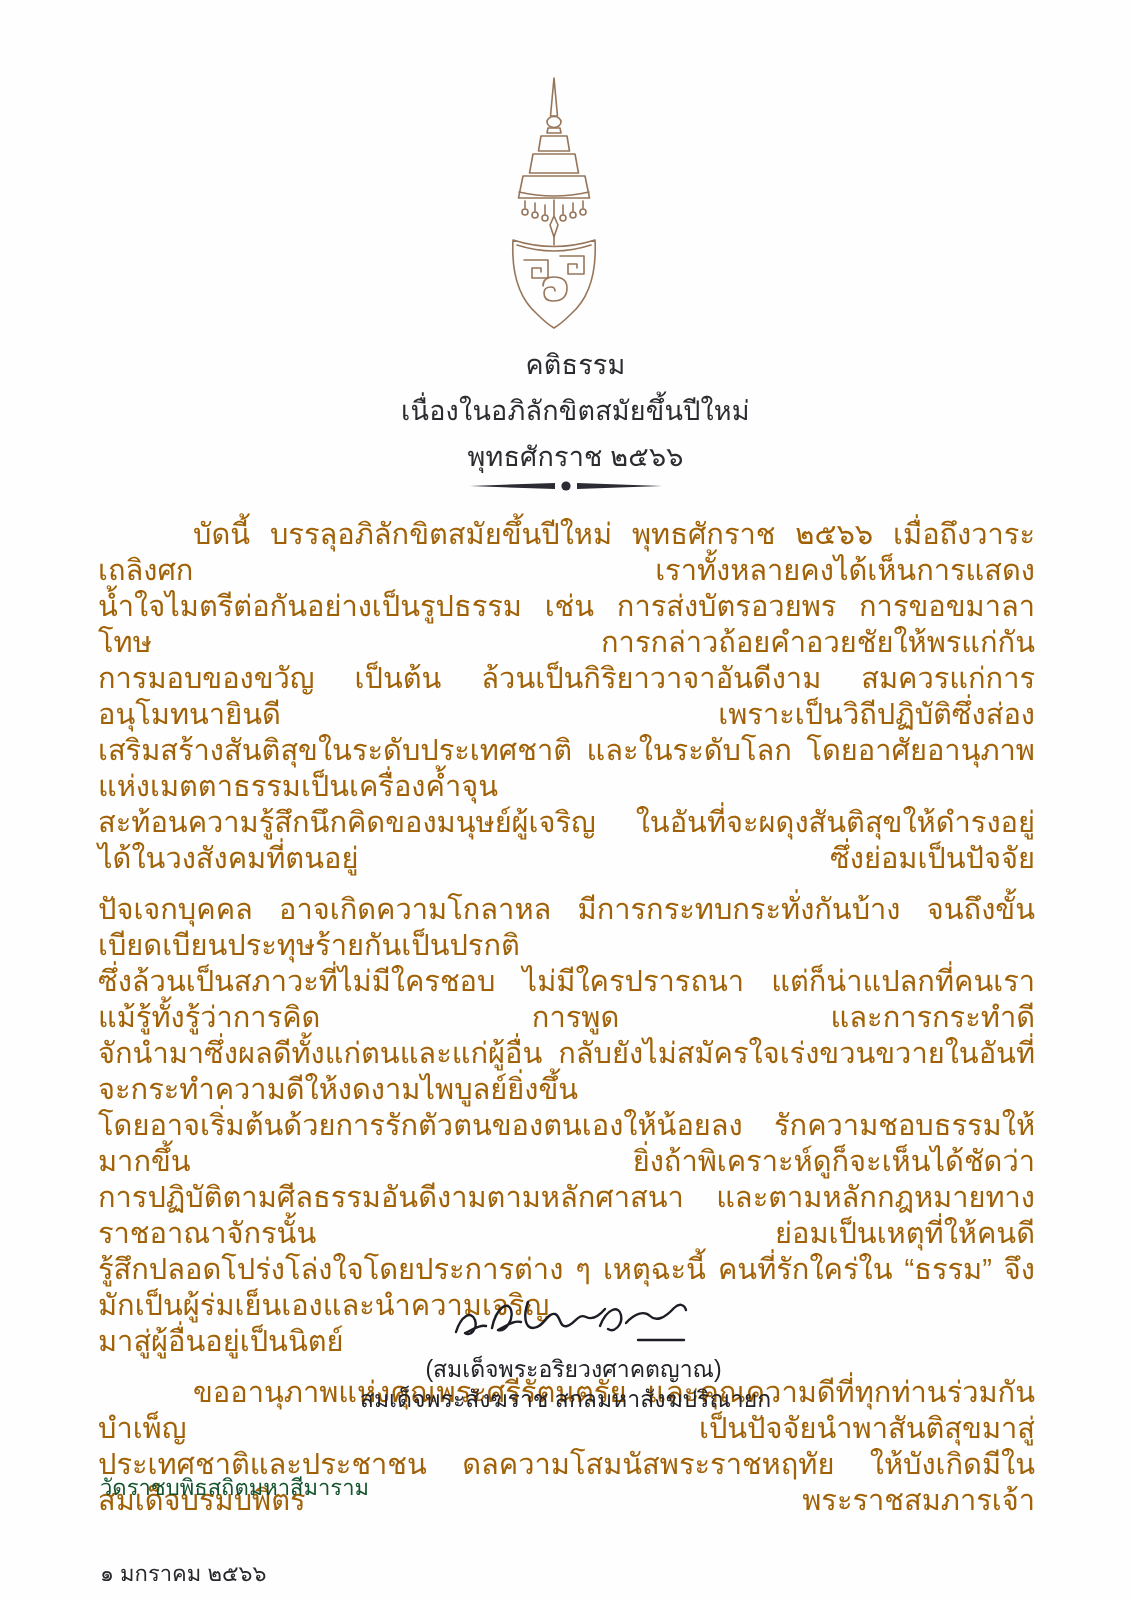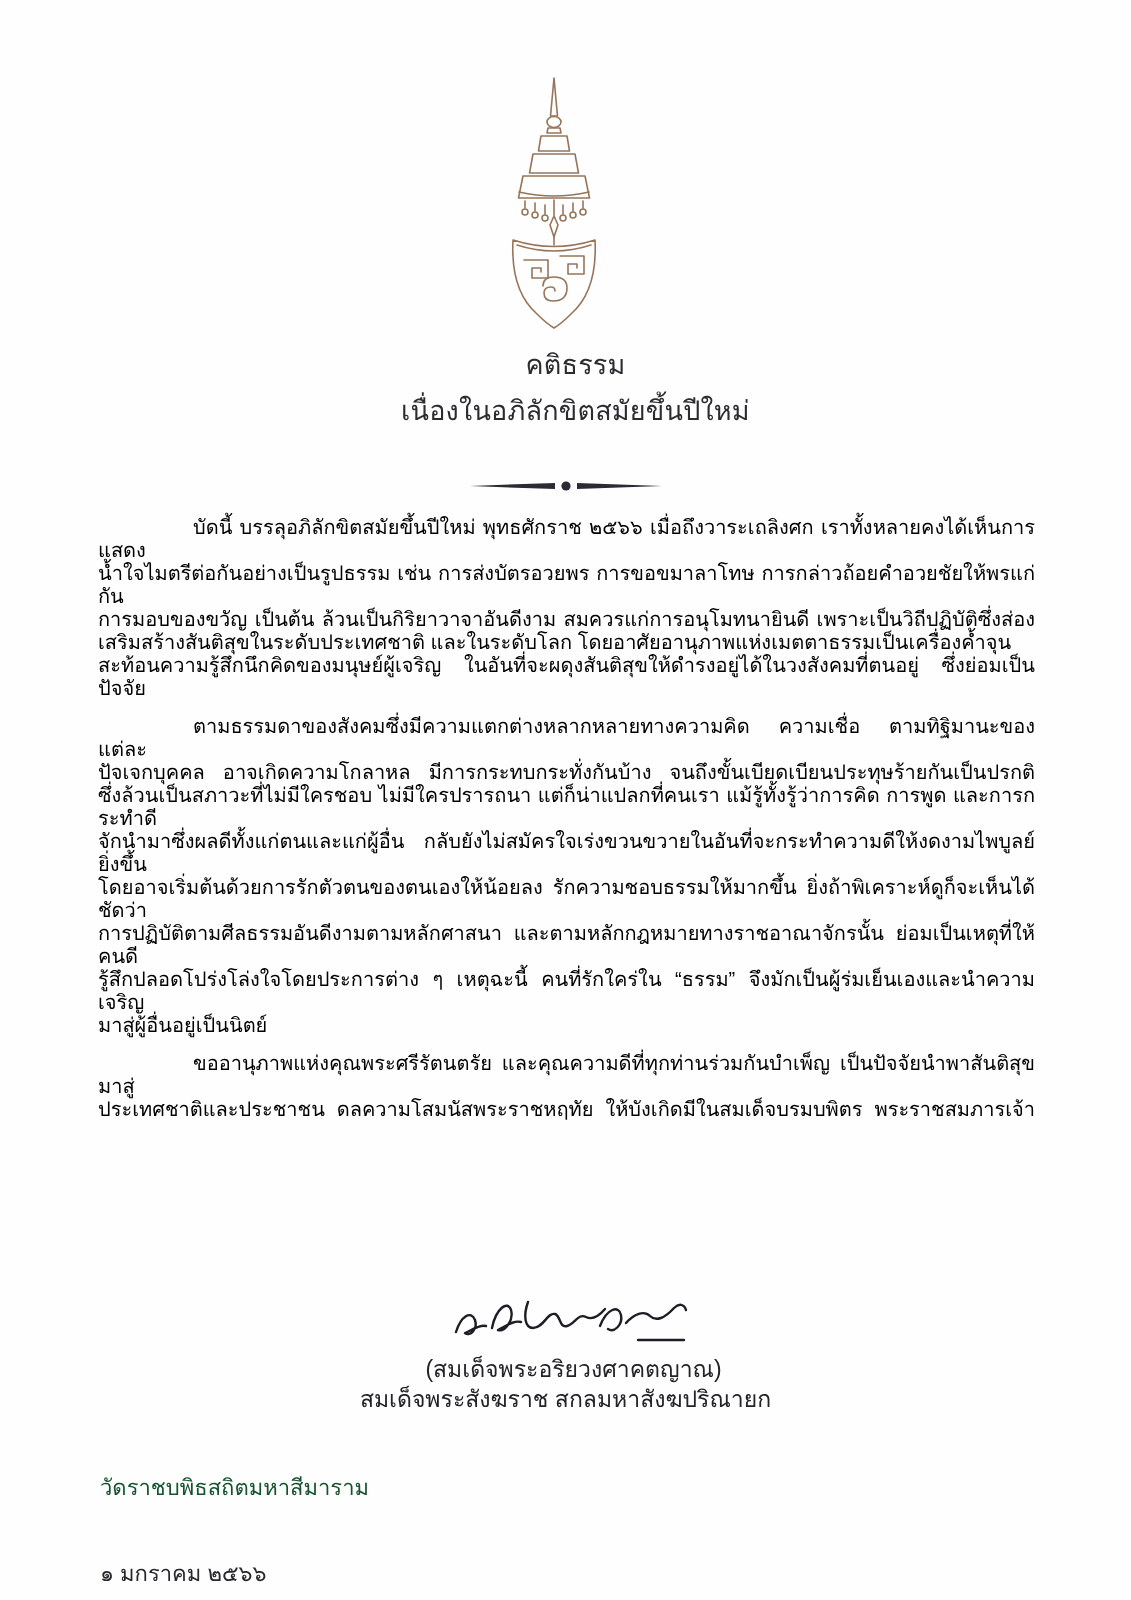--- a/index.html
+++ b/index.html
@@ -12,23 +12,23 @@
     color:#26262b;
     overflow:hidden;
   }
   .emblem{position:absolute;left:498px;top:74px;width:112px;height:268px;}
   .title-block{position:absolute;left:0;top:342px;width:100%;text-align:center;}
   .title-line{font-size:27px;line-height:46px;color:#2b2b30;letter-spacing:.2px;padding-left:20px;}
   .divider{position:absolute;left:0;top:478px;width:100%;text-align:center;}
   .body-text{position:absolute;left:98px;top:516px;width:937px;}
   .para{margin:0 0 15px 0;}
   .line{
-    font-size:20px;line-height:23px;white-space:normal;
+    font-size:29px;line-height:36px;white-space:normal;
     text-align:justify;text-align-last:justify;
-    color:#000000;
+    color:#a16207;
   }
   .line.last{text-align-last:left;}
   .line.indent{text-indent:95px;}
   .signature-block{position:absolute;left:0;top:1286px;width:100%;text-align:center;}
   .signature-svg{display:block;margin:0 auto;position:relative;left:8px;}
   .signed-name{font-size:23px;line-height:30px;margin-top:6px;color:#222228;margin-left:16px;}
   .signed-title{font-size:23px;line-height:30px;color:#222228;}
   .footer-place{position:absolute;left:100px;top:1470px;font-size:22px;color:#14532d;}
   .footer-date{position:absolute;left:100px;top:1556px;font-size:22px;color:#26262b;}
   svg .stroke{fill:none;stroke:#96755a;stroke-width:1.6;stroke-linecap:round;stroke-linejoin:round;}
@@ -72,40 +72,40 @@
       <path class="stroke" d="M26 186 h24 v18 h-16 v-10 h9 v4"></path>
       <path class="stroke" d="M62 182 h24 v18 h-16 v-10 h9 v4"></path>
       <path class="stroke" d="M45 212 q0 -9 11 -9 q13 0 13 11 q0 13 -14 13 q-9 0 -9 -8 q0 -6 7 -6 q4 0 4 4"></path>
       <path class="stroke" d="M56 162 v9"></path>
     </svg>
   </div>
 
   <div class="title-block">
       <div class="title-line">คติธรรม</div>
       <div class="title-line">เนื่องในอภิลักขิตสมัยขึ้นปีใหม่</div>
+      <div class="title-line">พุทธศักราช ๒๕๖๖</div>
     </div>
 
   <div class="divider">
     <svg width="192" height="16" viewBox="0 0 192 16">
       <polygon points="0,8 85,4.9 85,11.1" fill="#2b2b33"></polygon>
       <circle cx="96" cy="8" r="4.6" fill="#2b2b33"></circle>
       <polygon points="107,4.9 192,8 107,11.1" fill="#2b2b33"></polygon>
     </svg>
   </div>
 
   <div class="body-text">
       <div class="para">
         <div class="line indent">บัดนี้ บรรลุอภิลักขิตสมัยขึ้นปีใหม่ พุทธศักราช ๒๕๖๖ เมื่อถึงวาระเถลิงศก เราทั้งหลายคงได้เห็นการแสดง</div>
         <div class="line">น้ำใจไมตรีต่อกันอย่างเป็นรูปธรรม เช่น การส่งบัตรอวยพร การขอขมาลาโทษ การกล่าวถ้อยคำอวยชัยให้พรแก่กัน</div>
         <div class="line">การมอบของขวัญ เป็นต้น ล้วนเป็นกิริยาวาจาอันดีงาม สมควรแก่การอนุโมทนายินดี เพราะเป็นวิถีปฏิบัติซึ่งส่อง</div>
         <div class="line last">เสริมสร้างสันติสุขในระดับประเทศชาติ และในระดับโลก โดยอาศัยอานุภาพแห่งเมตตาธรรมเป็นเครื่องค้ำจุน</div>
         <div class="line">สะท้อนความรู้สึกนึกคิดของมนุษย์ผู้เจริญ ในอันที่จะผดุงสันติสุขให้ดำรงอยู่ได้ในวงสังคมที่ตนอยู่ ซึ่งย่อมเป็นปัจจัย</div>
       </div>
       <div class="para">
-        <div class="line indent">ตามธรรมดาของสังคมซึ่งมีความแตกต่างหลากหลายทางความคิด ความเชื่อ ตามทิฐิมานะของแต่ละ</div>
         <div class="line">ปัจเจกบุคคล อาจเกิดความโกลาหล มีการกระทบกระทั่งกันบ้าง จนถึงขั้นเบียดเบียนประทุษร้ายกันเป็นปรกติ</div>
         <div class="line">ซึ่งล้วนเป็นสภาวะที่ไม่มีใครชอบ ไม่มีใครปรารถนา แต่ก็น่าแปลกที่คนเรา แม้รู้ทั้งรู้ว่าการคิด การพูด และการกระทำดี</div>
         <div class="line">จักนำมาซึ่งผลดีทั้งแก่ตนและแก่ผู้อื่น กลับยังไม่สมัครใจเร่งขวนขวายในอันที่จะกระทำความดีให้งดงามไพบูลย์ยิ่งขึ้น</div>
         <div class="line">โดยอาจเริ่มต้นด้วยการรักตัวตนของตนเองให้น้อยลง รักความชอบธรรมให้มากขึ้น ยิ่งถ้าพิเคราะห์ดูก็จะเห็นได้ชัดว่า</div>
         <div class="line">การปฏิบัติตามศีลธรรมอันดีงามตามหลักศาสนา และตามหลักกฎหมายทางราชอาณาจักรนั้น ย่อมเป็นเหตุที่ให้คนดี</div>
         <div class="line">รู้สึกปลอดโปร่งโล่งใจโดยประการต่าง ๆ เหตุฉะนี้ คนที่รักใคร่ใน “ธรรม” จึงมักเป็นผู้ร่มเย็นเองและนำความเจริญ</div>
         <div class="line last">มาสู่ผู้อื่นอยู่เป็นนิตย์</div>
       </div>
       <div class="para">
         <div class="line indent">ขออานุภาพแห่งคุณพระศรีรัตนตรัย และคุณความดีที่ทุกท่านร่วมกันบำเพ็ญ เป็นปัจจัยนำพาสันติสุขมาสู่</div>

